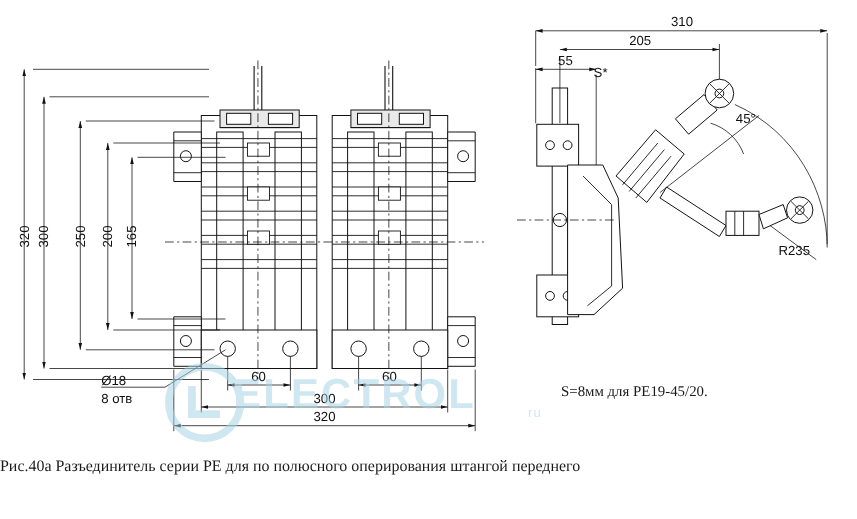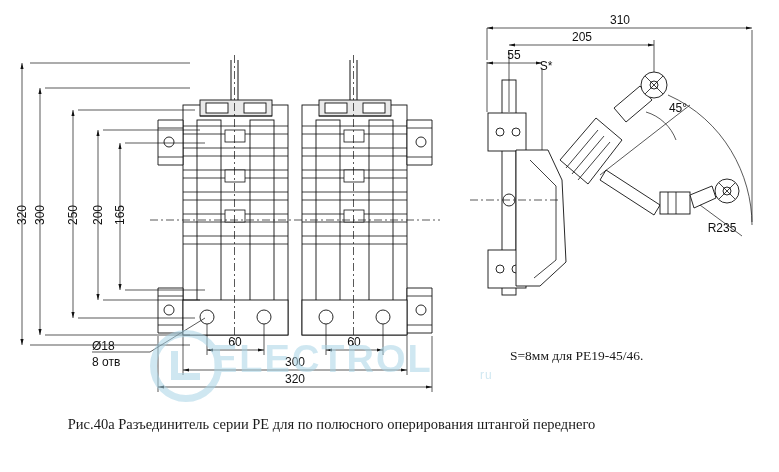--- a/index.html
+++ b/index.html
@@ -36,21 +36,20 @@
     width:58px;height:58px;border-radius:50%;
     border:7px solid #a9d4e6;
   }
   .wm-circle:after{
     content:"";position:absolute;left:14px;top:14px;
     width:22px;height:22px;border-left:7px solid #a9d4e6;border-bottom:7px solid #a9d4e6;
   }
   .caption{
     position:absolute;
     left:0;top:414px;width:663px;
-    text-align:center;
     font-size:14.5px;
     line-height:20px;
   }
   .note{
     position:absolute;
     left:497px;top:347px;
     font-size:13.5px;
     line-height:18px;
     font-family:"Liberation Serif", serif;
   }
@@ -283,20 +282,20 @@
     </g>
   </svg>
 
   <div class="wm">
     <div class="wm-circle"></div>
     <div class="wm-text">ELECTROL</div>
     <div class="wm-sub">ru</div>
   </div>
 
   <div class="note">
-    <div style="padding-left:13px;">S=8мм для РЕ19-45/46.</div>
+    <div style="padding-left:13px;">S=8мм для РЕ19-45/20.</div>
   </div>
 
   <div class="caption">
     <div>Рис.40а Разъединитель серии РЕ для по полюсного оперирования штангой переднего</div>
   </div>
 
 </div>
 
 </body></html>

